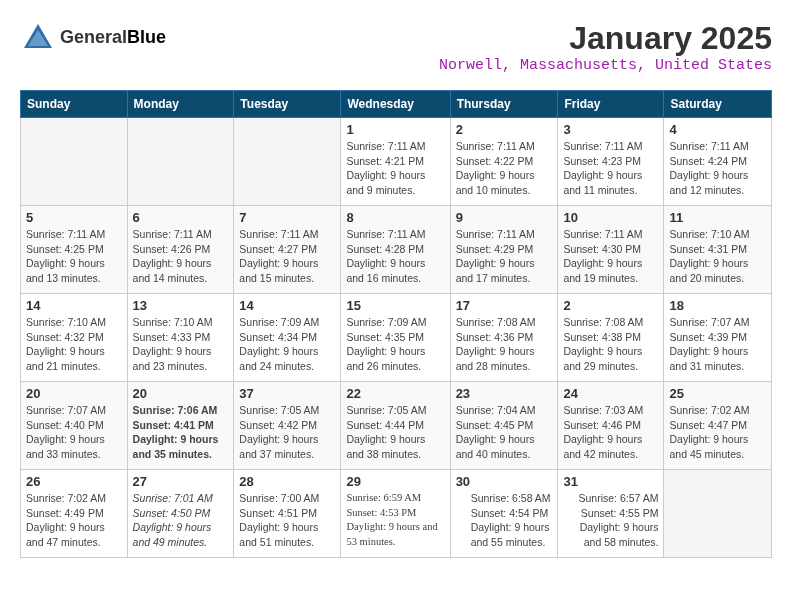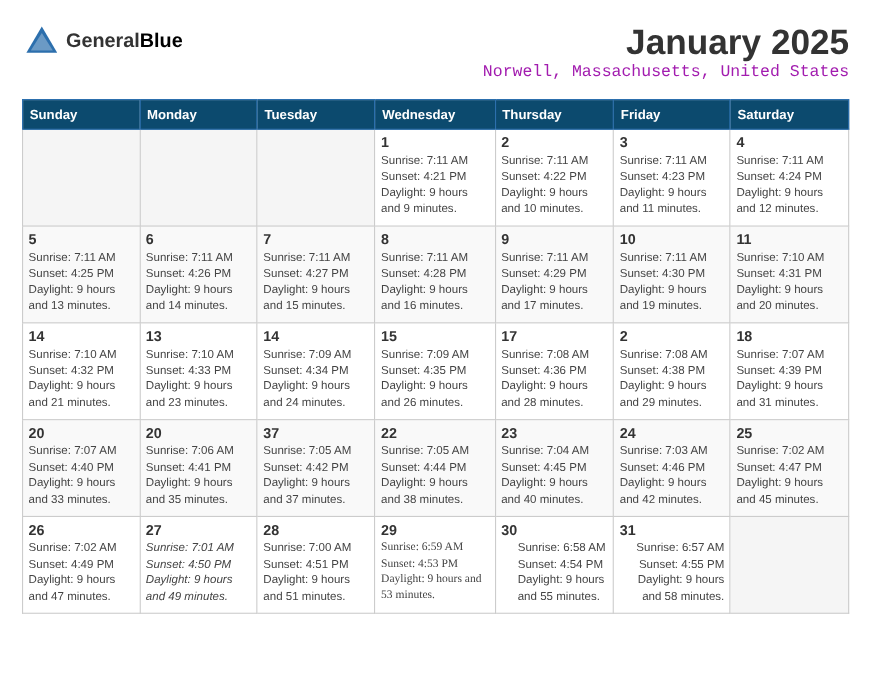--- a/index.html
+++ b/index.html
@@ -249,21 +249,21 @@
       </tr>
       <tr class="week-row">
         <td>
           <span class="day-number">20</span>
           <div class="day-content" style="white-space: pre-line;">Sunrise: 7:07 AM
 Sunset: 4:40 PM
 Daylight: 9 hours and 33 minutes.</div>
         </td>
         <td>
           <span class="day-number">20</span>
-          <div class="day-content" style="white-space: pre-line;">Sunrise: 7:06 AM
+          <div class="day-content" style="white-space: pre-line; font-weight: bold;">Sunrise: 7:06 AM
 Sunset: 4:41 PM
 Daylight: 9 hours and 35 minutes.</div>
         </td>
         <td>
           <span class="day-number">37</span>
           <div class="day-content" style="white-space: pre-line;">Sunrise: 7:05 AM
 Sunset: 4:42 PM
 Daylight: 9 hours and 37 minutes.</div>
         </td>
         <td>

